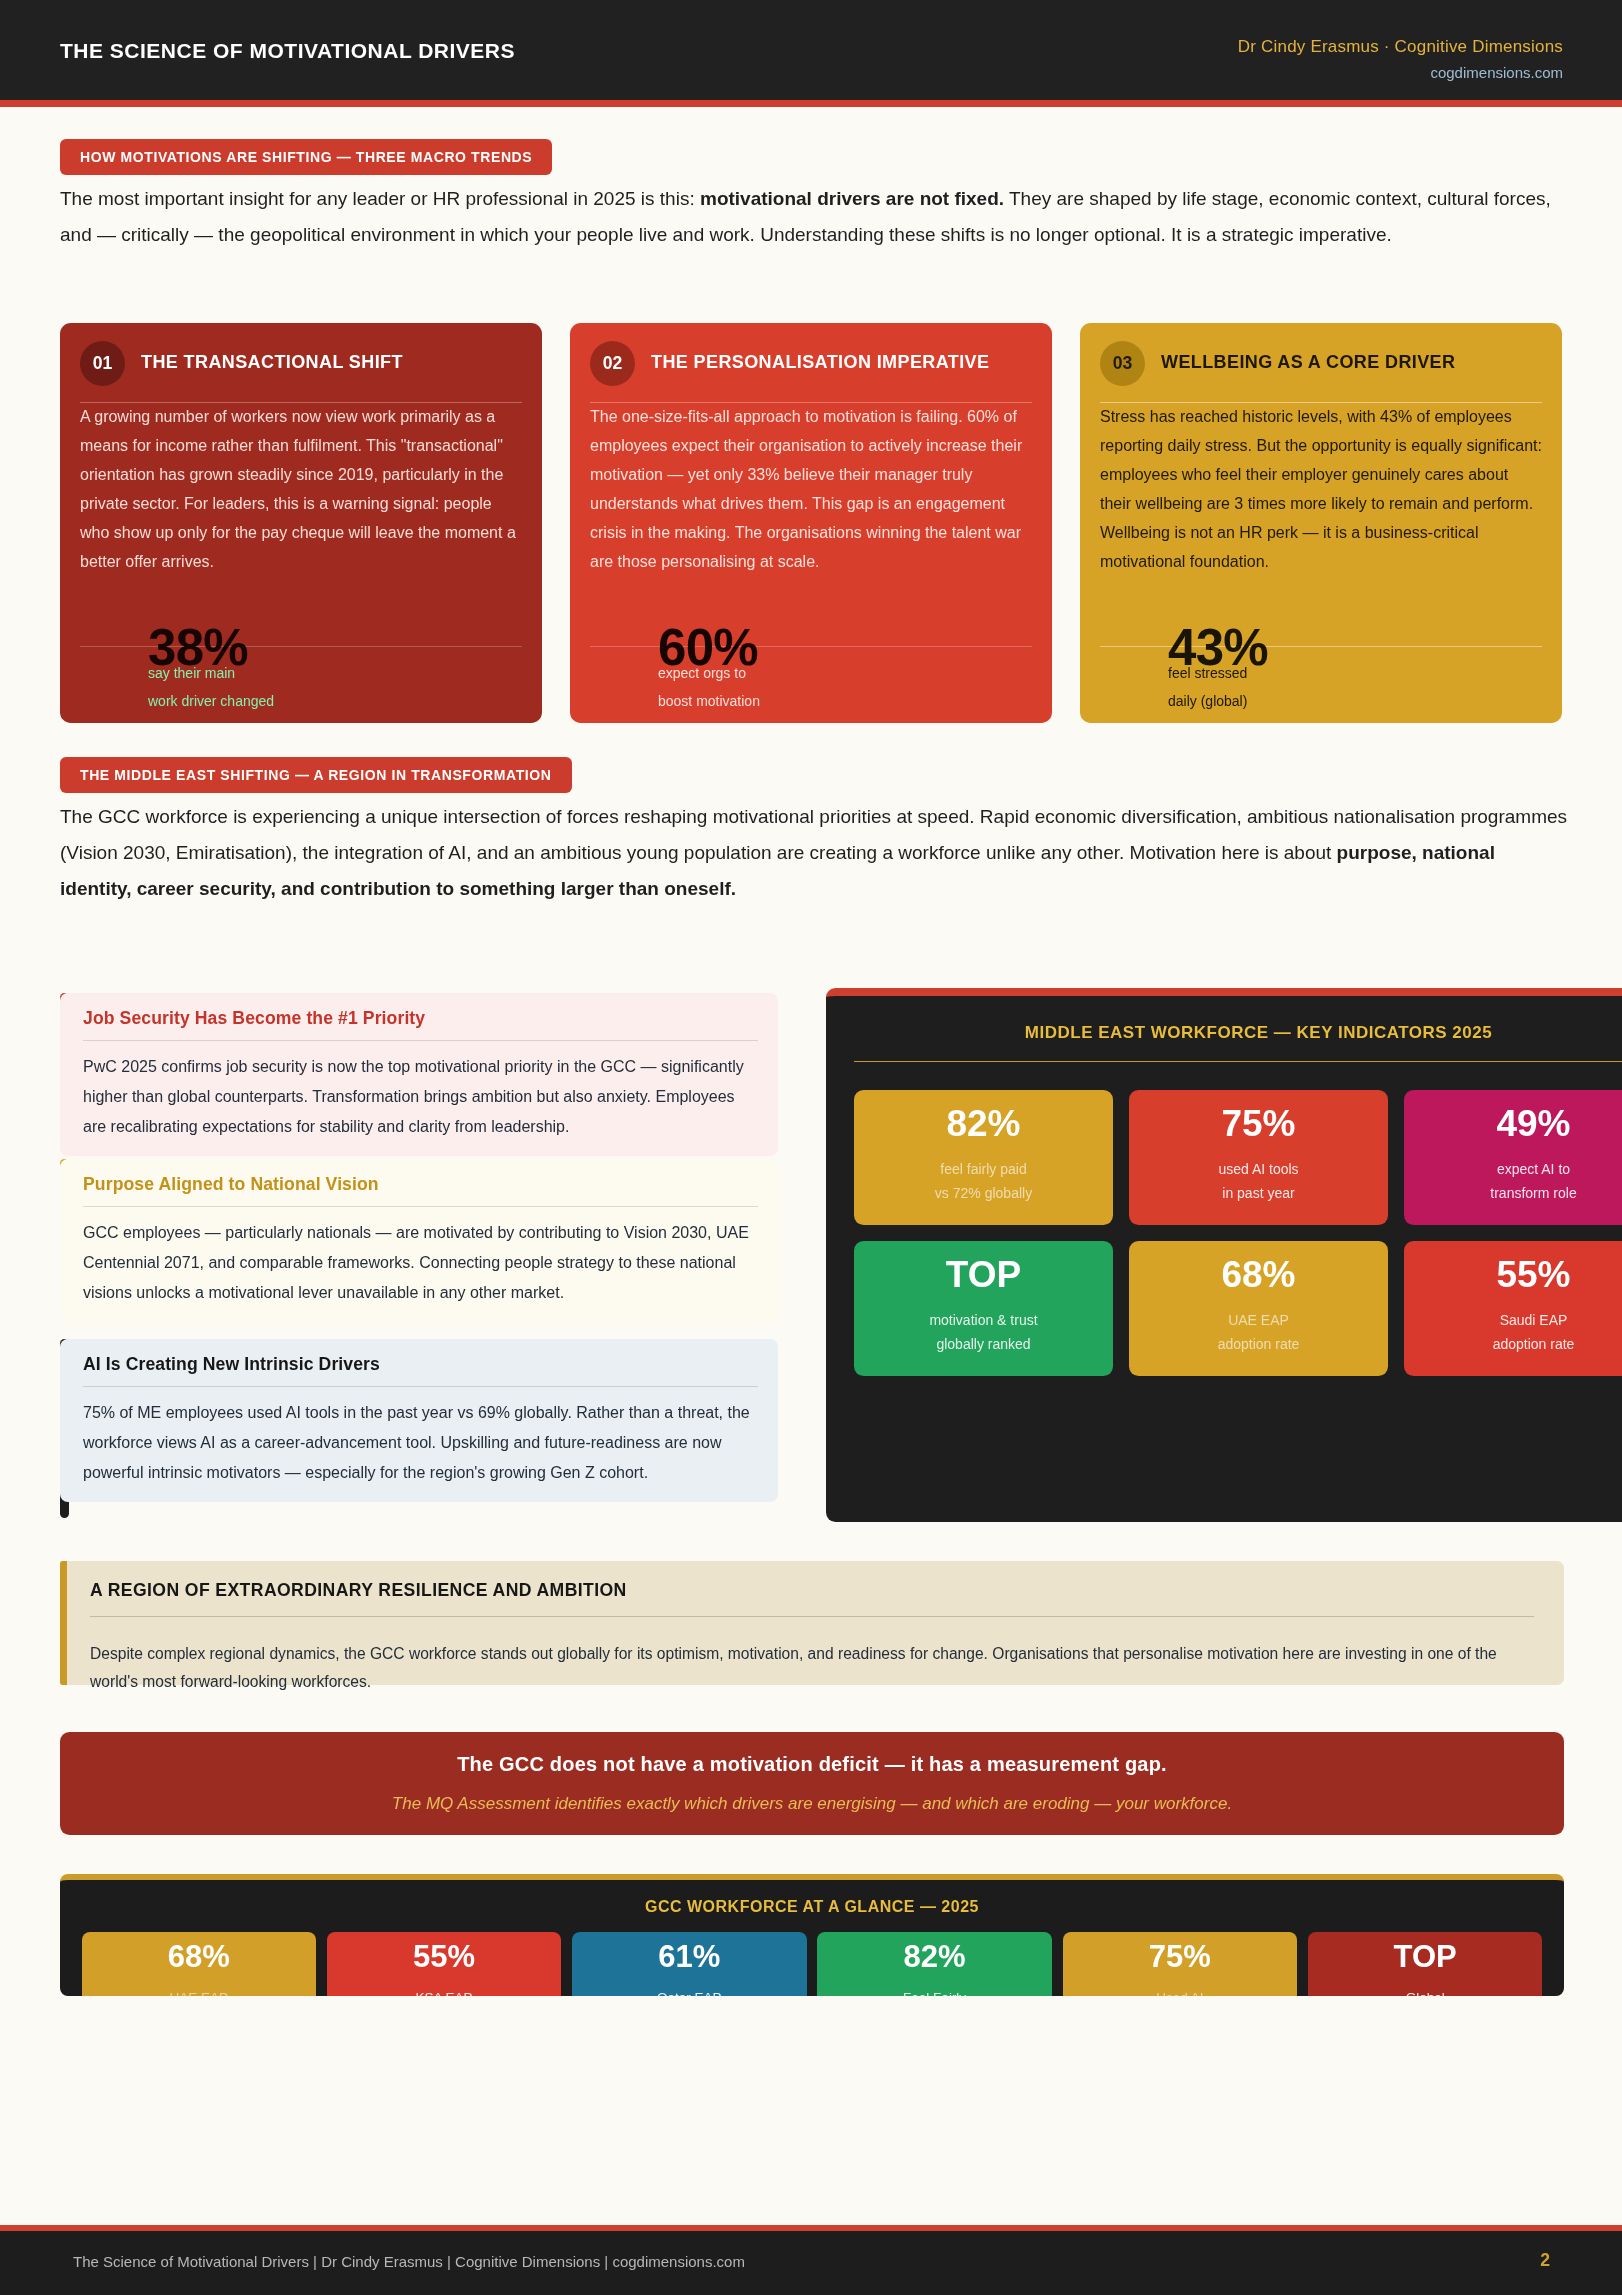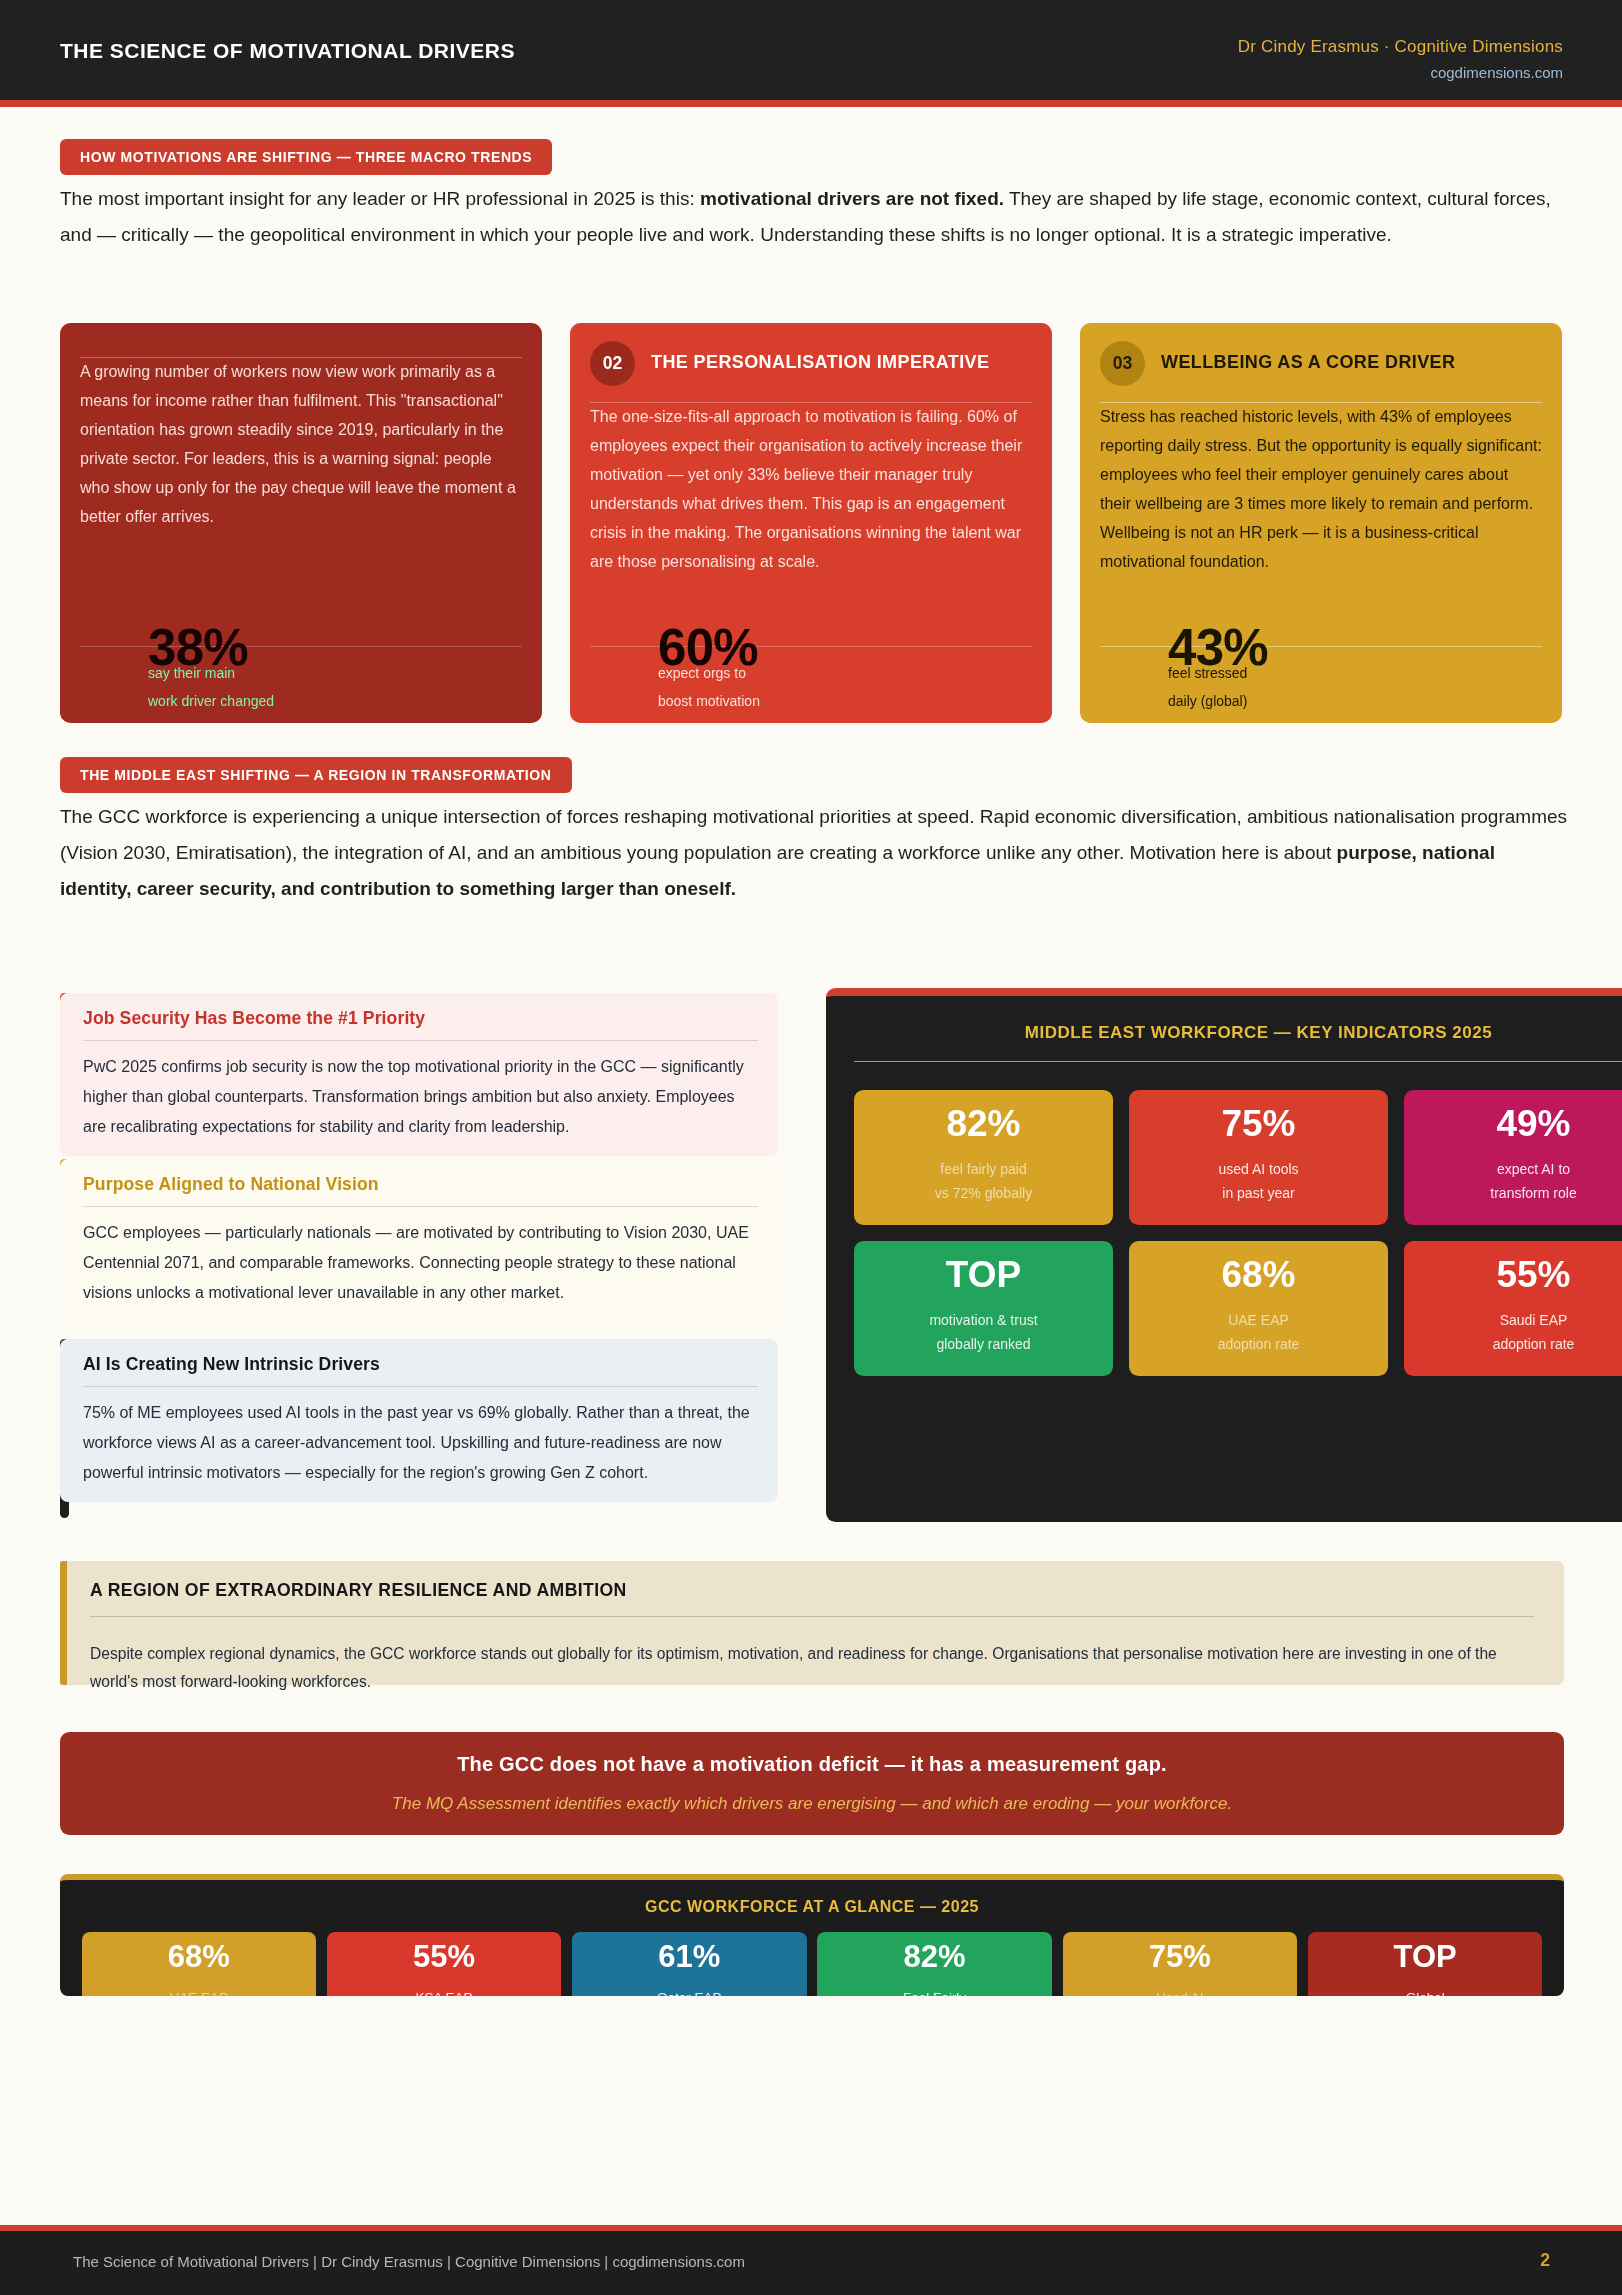--- a/index.html
+++ b/index.html
@@ -438,20 +438,24 @@
 
   <div class="pill" style="left:60px; top:139px;">
     <span class="pill-label">HOW MOTIVATIONS ARE SHIFTING — THREE MACRO TRENDS</span>
   </div>
 
   <div class="para" style="left:60px; top:181px; width:1508px;">
     <span>The most important insight for any leader or HR professional in 2025 is this: </span><b>motivational drivers are not fixed.</b><span> They are shaped by life stage, economic context, cultural forces, and — critically — the geopolitical environment in which your people live and work. Understanding these shifts is no longer optional. It is a strategic imperative.</span>
   </div>
 
   <div class="trend-card trend-1">
+    <div class="trend-head">
+      <div class="trend-badge">01</div>
+      <div class="trend-title">THE TRANSACTIONAL SHIFT</div>
+    </div>
     <div class="trend-divider"></div>
     <div class="trend-body">A growing number of workers now view work primarily as a means for income rather than fulfilment. This "transactional" orientation has grown steadily since 2019, particularly in the private sector. For leaders, this is a warning signal: people who show up only for the pay cheque will leave the moment a better offer arrives.</div>
     <div class="trend-statline"></div>
     <div class="trend-stat">38%</div>
     <div class="trend-statlabel">
       <div>say their main</div>
       <div>work driver changed</div>
     </div>
   </div>
 

